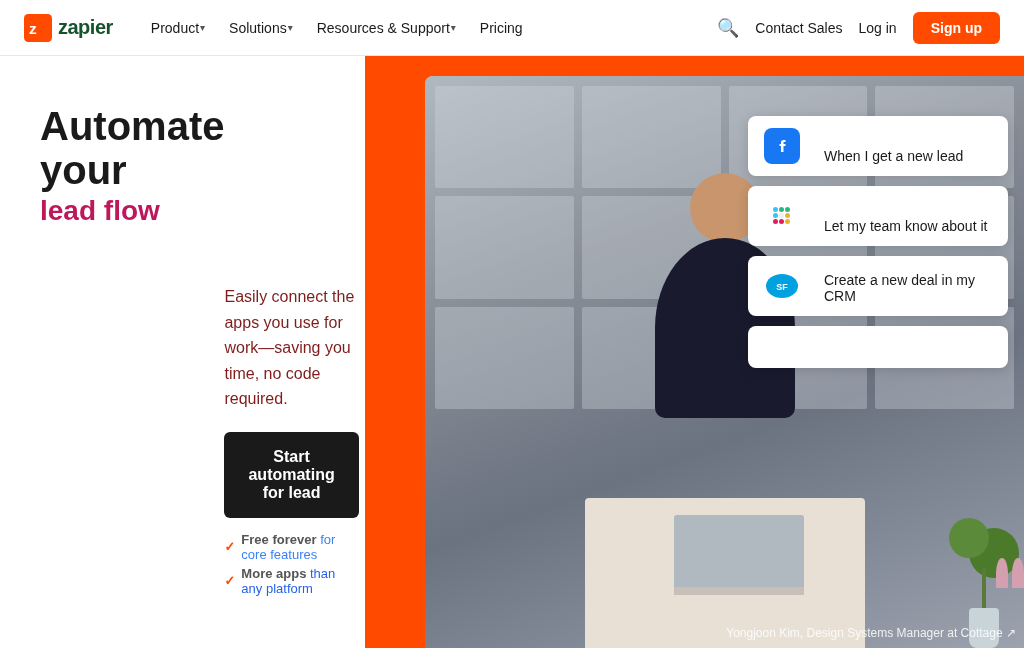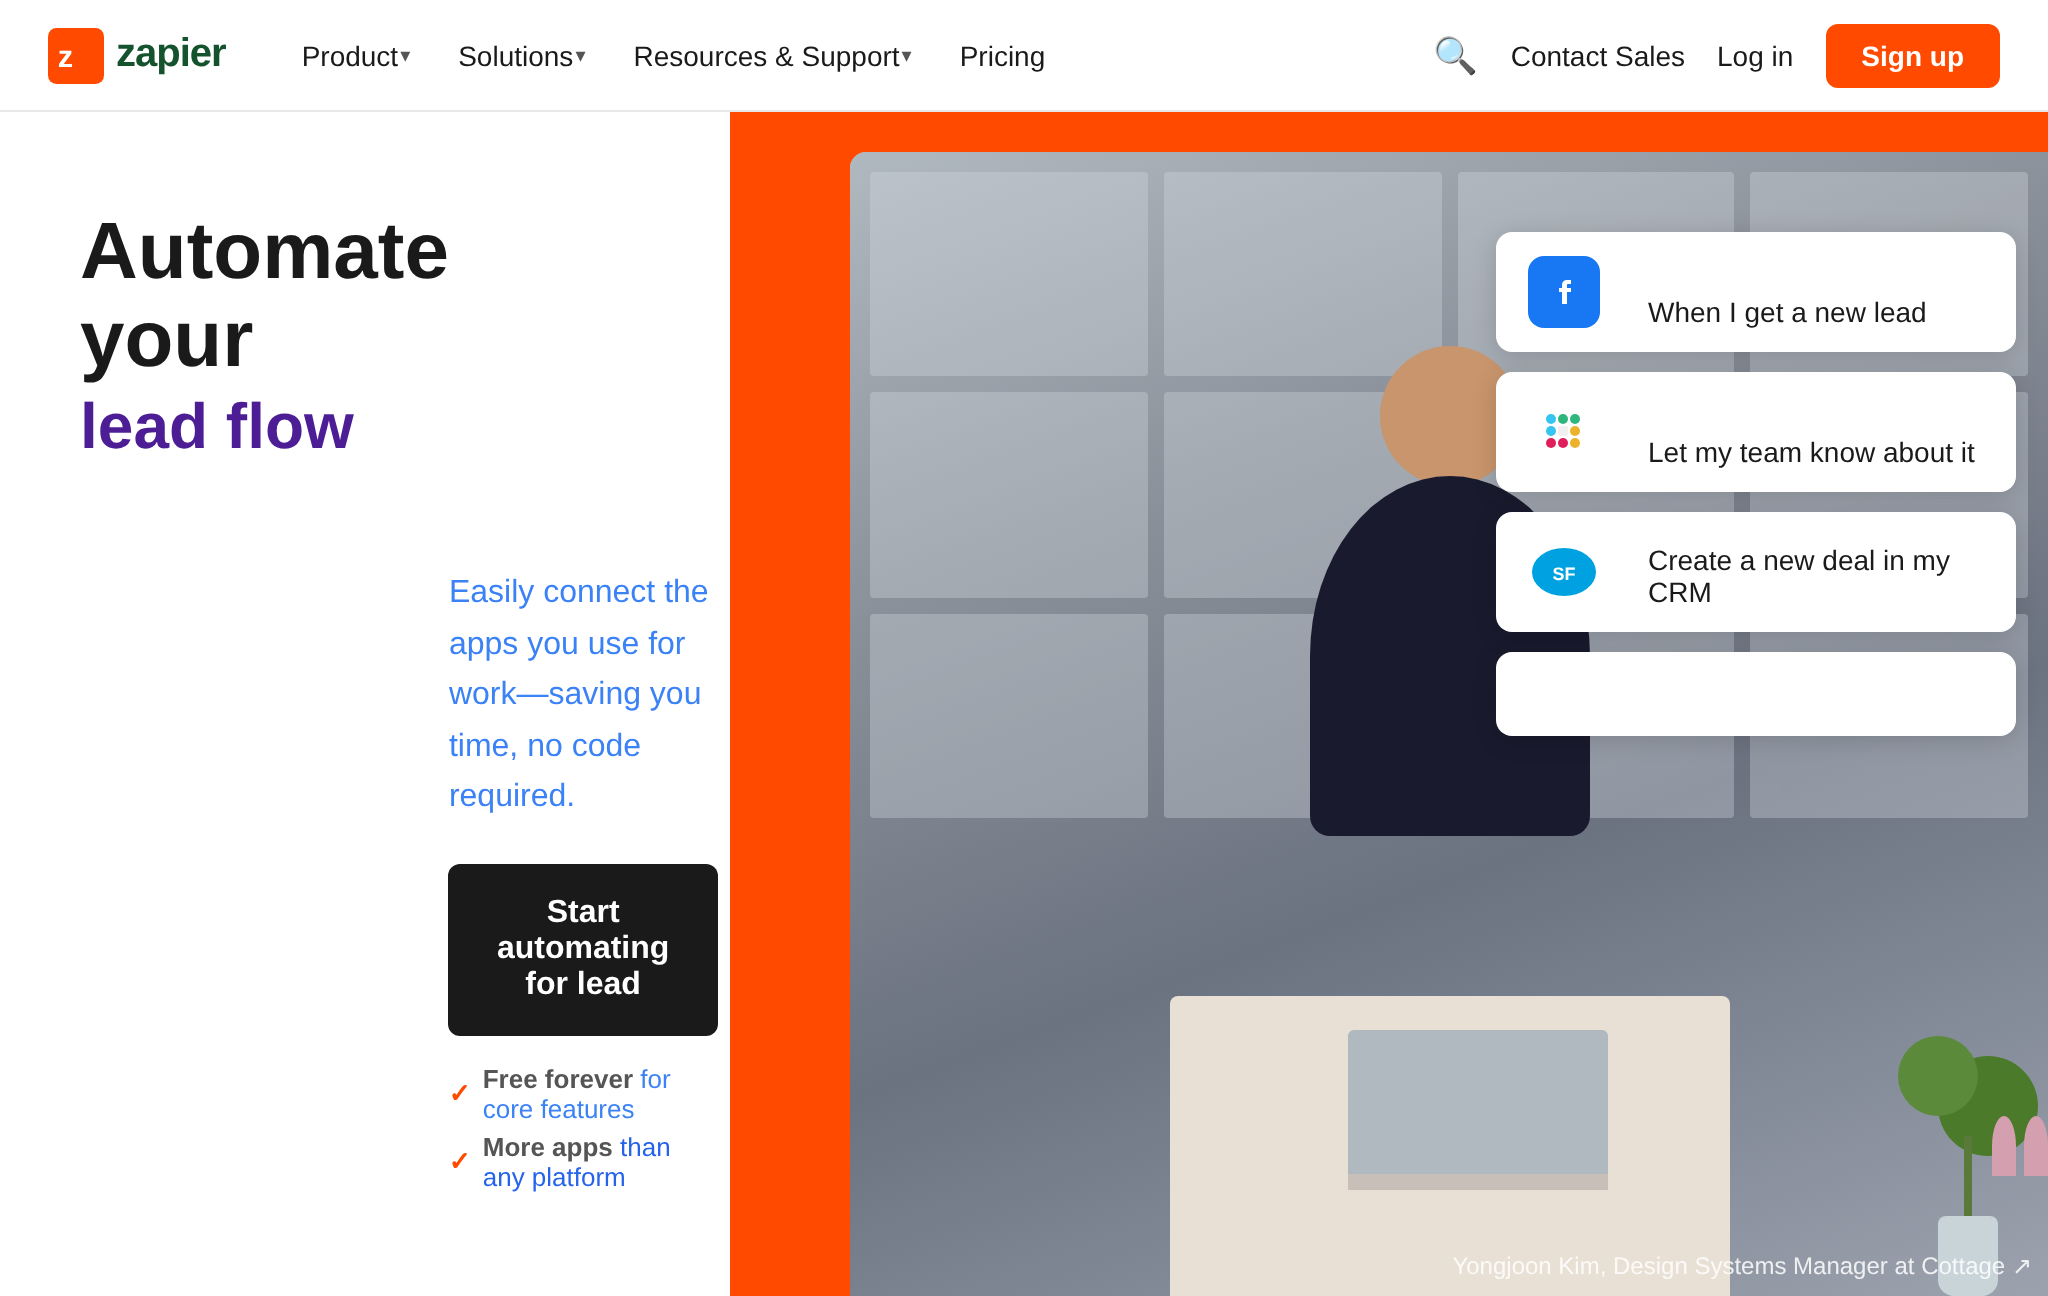--- a/index.html
+++ b/index.html
@@ -33,22 +33,22 @@
     .main { display: flex; height: calc(648px - 56px); }
 
     
     .left {
       width: 365px; min-width: 365px; padding: 48px 40px 32px 40px;
       display: flex; flex-direction: row; justify-content: space-between;
       background: #fff;
     }
     .hero-text { }
     .hero-title { font-size: 40px; font-weight: 800; color: #1a1a1a; line-height: 1.1; margin-bottom: 4px; }
-    .hero-title-orange { font-size: 32px; font-weight: 800; color: #4c1d95; line-height: 1.1; }
-    .hero-desc { font-size: 16px; color: #3b82f6; line-height: 1.6; margin-top: 180px; margin-bottom: 20px; }
+    .hero-title-orange { font-size: 28px; font-weight: 800; color: #be185d; line-height: 1.1; }
+    .hero-desc { font-size: 16px; color: #7f1d1d; line-height: 1.6; margin-top: 180px; margin-bottom: 20px; }
     .cta-btn {
       background: #1a1a1a; color: #fff; border: none; border-radius: 6px;
       padding: 16px 24px; font-size: 16px; font-weight: 600; cursor: pointer;
       width: 100%; text-align: center; margin-bottom: 14px;
     }
     .trust-items { display: flex; flex-direction: column; gap: 4px; }
     .trust-item { display: flex; align-items: center; gap: 6px; font-size: 13px; color: #555; }
     .trust-check { color: #ff4a00; font-size: 13px; font-weight: bold; }
 
     

